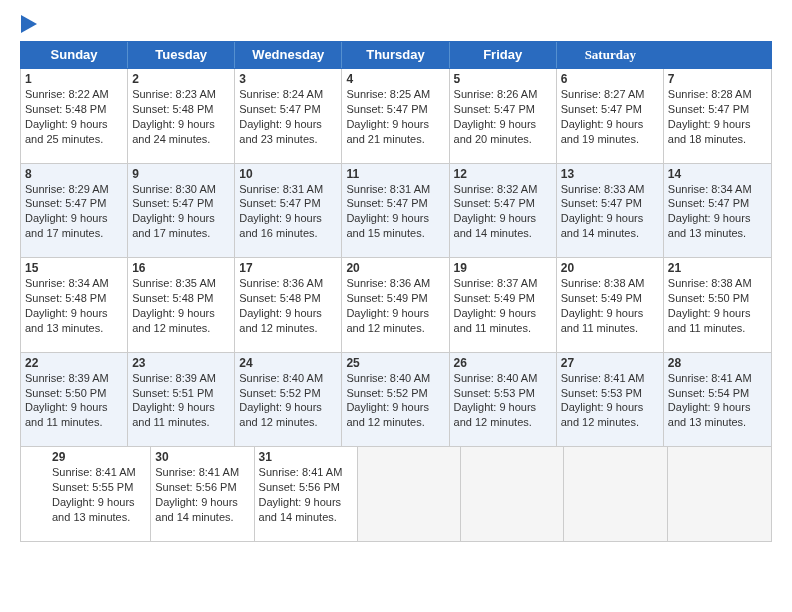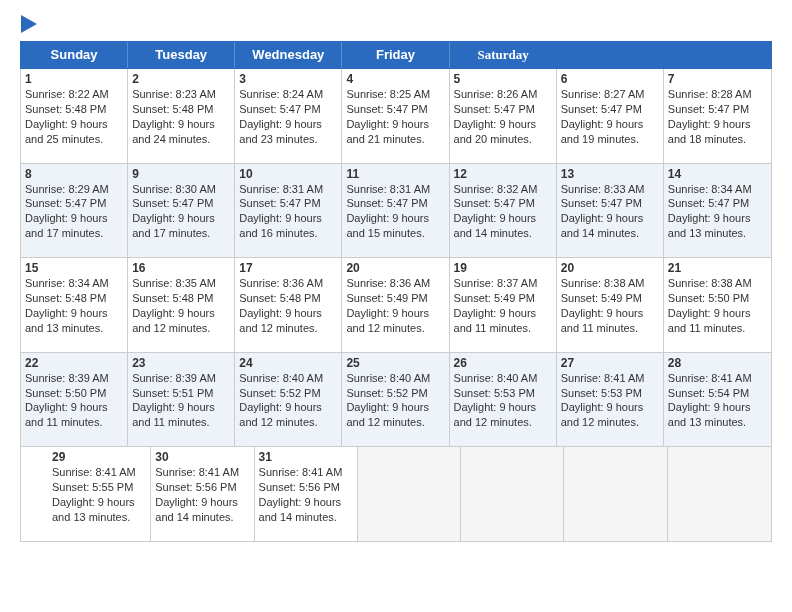--- a/index.html
+++ b/index.html
@@ -135,20 +135,21 @@
       <div class="month-title"></div>
       <div class="location-title"></div>
     </div>
   </div>
 
   <div class="calendar">
     <div class="cal-header">
     <div class="cal-header-cell">Sunday</div>
         <div class="cal-header-cell">Tuesday</div>
         <div class="cal-header-cell">Wednesday</div>
+        <div class="cal-header-cell">Thursday</div>
         <div class="cal-header-cell">Friday</div>
         <div class="cal-header-cell">Saturday</div>
       </div>
     <div class="cal-body">
     <div class="cal-row">
           <div class="cal-cell">
             <span class="day-num">1</span>
             <div class="cell-info">Sunrise: 8:22 AM<br>Sunset: 5:48 PM<br>Daylight: 9 hours and 25 minutes.</div>
           </div>
           <div class="cal-cell">

